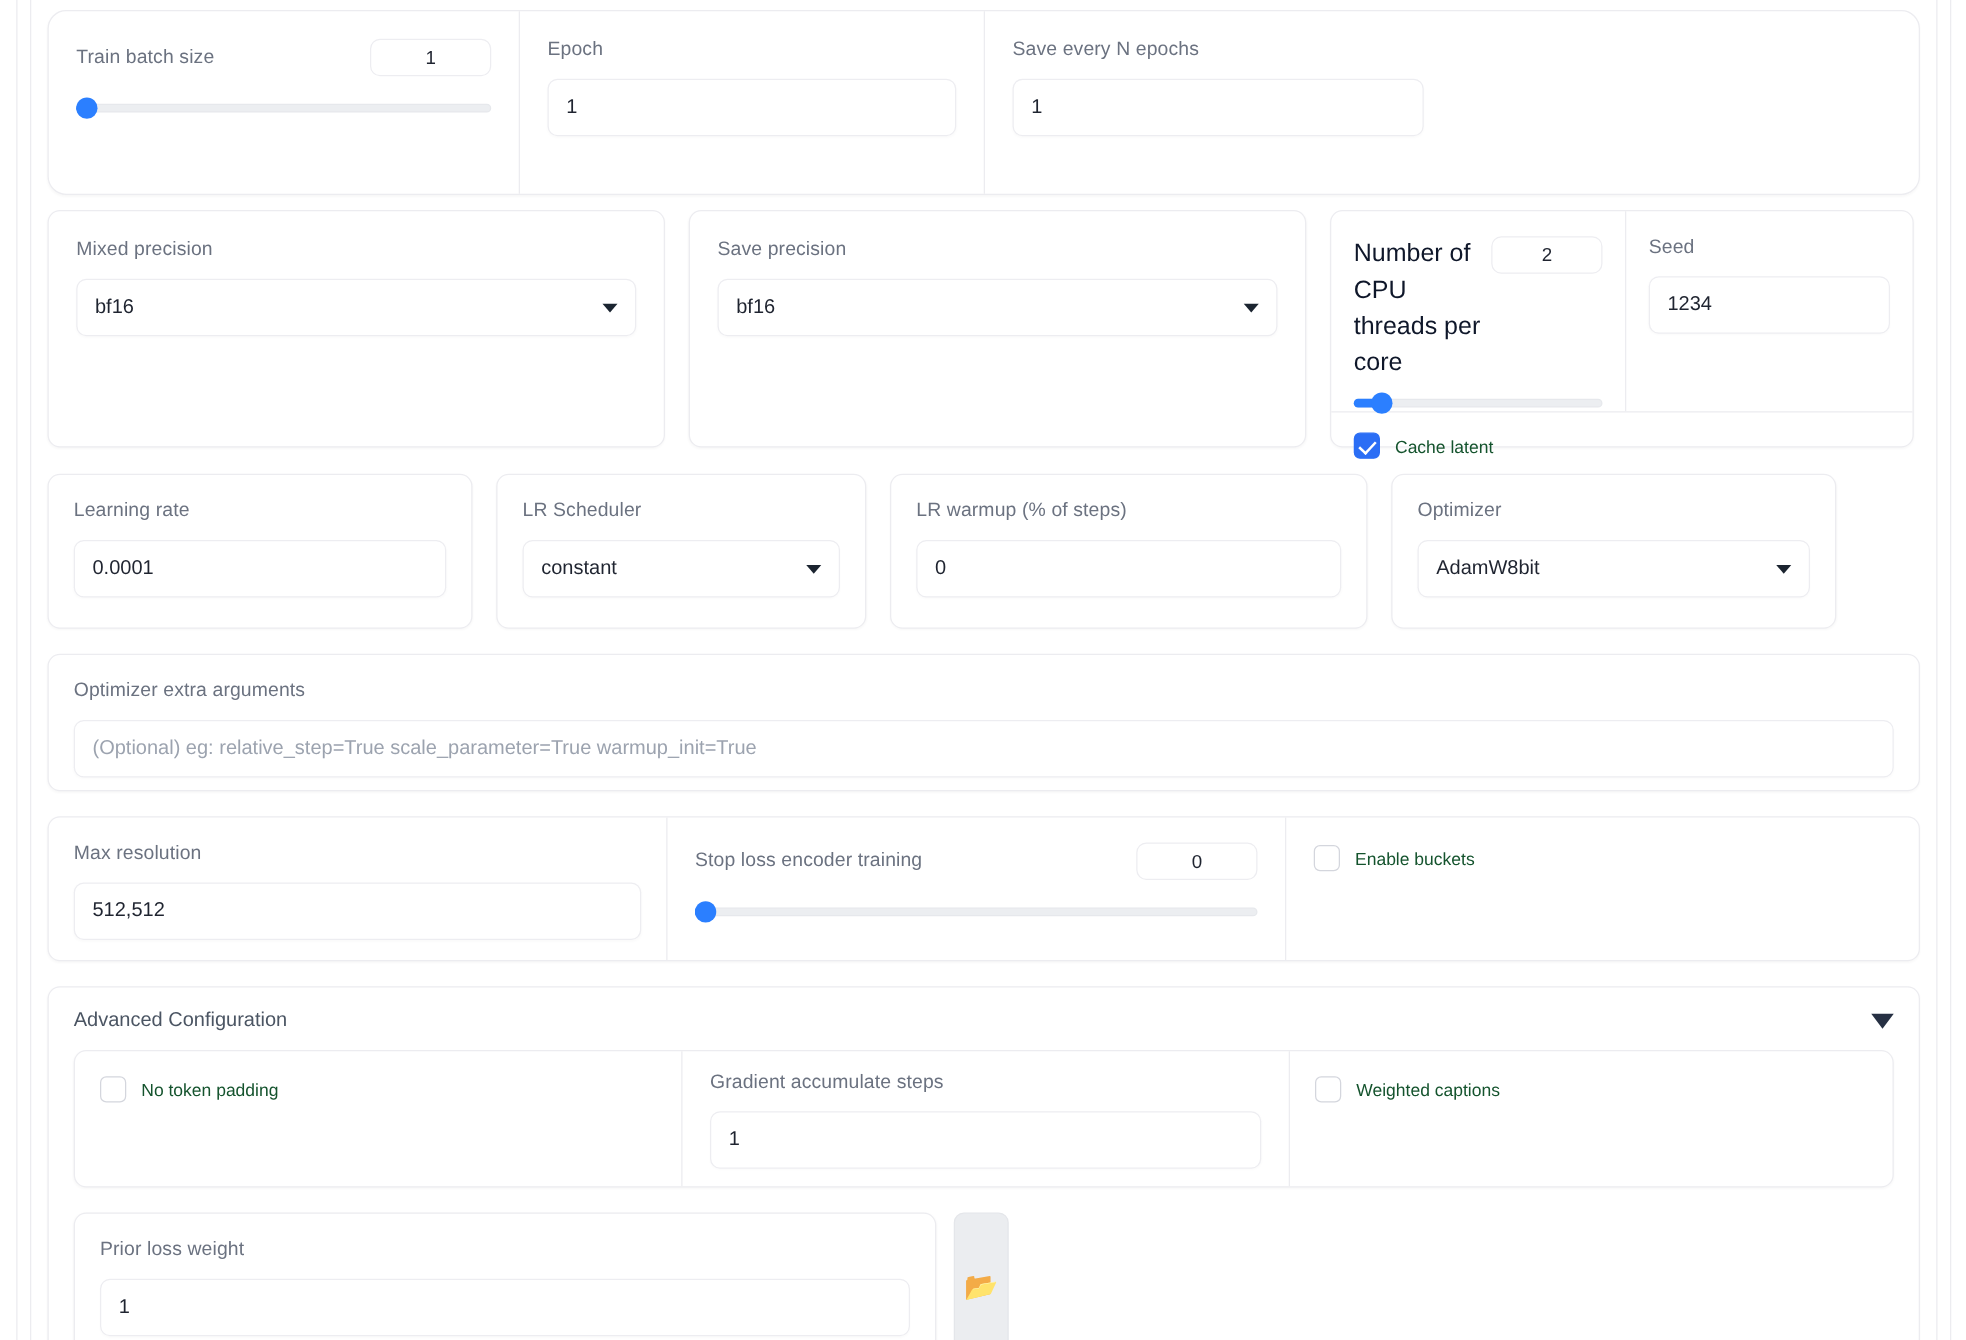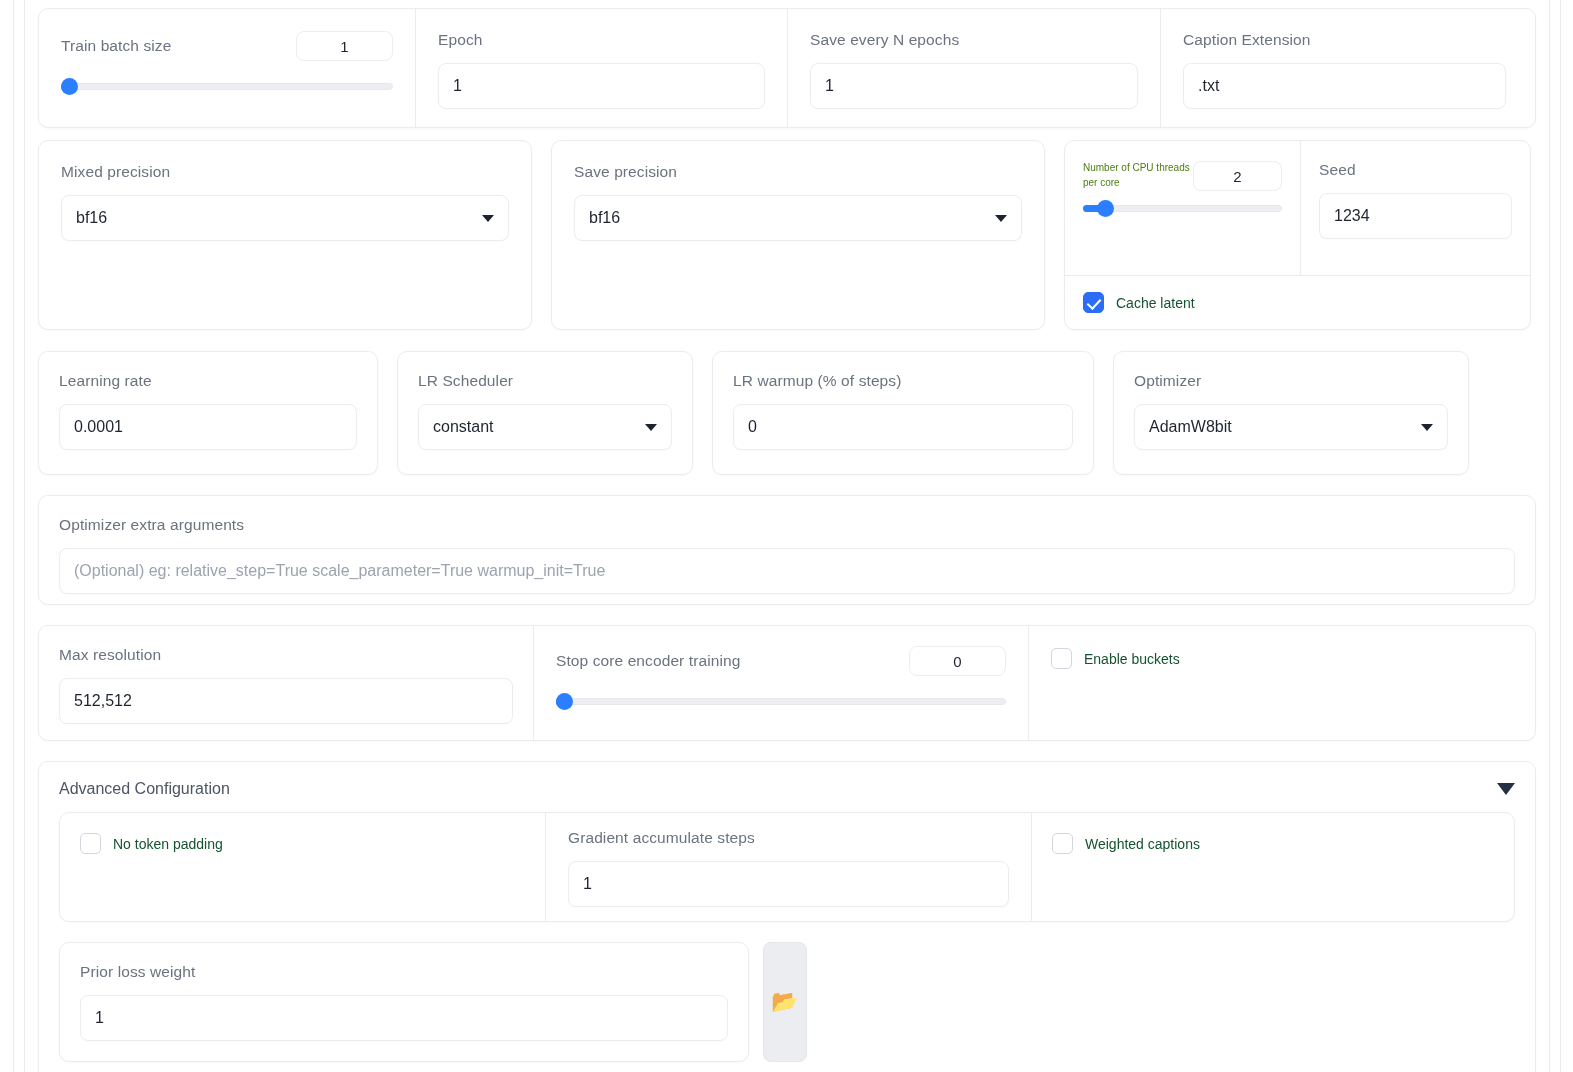--- a/index.html
+++ b/index.html
@@ -102,39 +102,39 @@
     content: "";
     position: absolute; left: 6px; top: 2.5px;
     width: 6px; height: 11px;
     border: solid #fff; border-width: 0 2.4px 2.4px 0;
     transform: rotate(43deg);
   }
   .cb-label { font-size: 14px; color: #14532d; white-space: nowrap; }
 
   
   
-  #row1 { display: flex; margin: 8px 13px 0 13px; height: 120px; }
+  #row1 { display: flex; margin: 8px 13px 0 13px; height: 148px; border-radius: 15px; }
   #row1 > div { border-right: 1px solid #ececf0; padding: 22px 22px 0 22px; }
   #row1 > div:last-child { border-right: none; }
   .c-batch   { width: 377px; }
   .c-epoch   { width: 372px; }
   .c-saveN   { width: 373px; }
   .c-capext  { width: 367px; }
   .batch-head { display: flex; align-items: center; justify-content: space-between; }
 
   
   #row2 { display: flex; gap: 19px; margin: 12px 13px 0 13px; }
   .p-mixed { width: 494px; height: 190px; padding: 22px; }
   .p-savep { width: 494px; height: 190px; padding: 22px; }
   .p-right { width: 467px; height: 190px; display: flex; flex-direction: column; }
   .p-right-top { display: flex; flex: 1; }
   .p-cpu { width: 236px; border-right: 1px solid #ececf0; padding: 20px 18px 0 18px; }
   .p-seed { flex: 1; padding: 20px 18px 0 18px; }
   .cpu-head { display: flex; align-items: flex-start; justify-content: space-between; }
-  .cpu-label-wrap { font-size: 10px; color: #4d7c0f; line-height: 1.45; }
+  .cpu-label-wrap { font-size: 20px; color: #0f172a; line-height: 1.45; }
   .p-right-bot { border-top: 1px solid #ececf0; padding: 16px 18px; }
 
   
   #row3 { display: flex; gap: 19px; margin: 21px 13px 0 13px; }
   .p-lr    { width: 340px; height: 124px; padding: 20px; }
   .p-lrs   { width: 296px; height: 124px; padding: 20px; }
   .p-warm  { width: 382px; height: 124px; padding: 20px; }
   .p-opt   { width: 356px; height: 124px; padding: 20px; }
 
   
@@ -213,24 +213,20 @@
       <div class="c-epoch">
         <span class="label">Epoch</span>
         <div class="field mt14">1</div>
       </div>
 
       <div class="c-saveN">
         <span class="label">Save every N epochs</span>
         <div class="field mt14">1</div>
       </div>
 
-      <div class="c-capext">
-        <span class="label">Caption Extension</span>
-        <div class="field mt14">.txt</div>
-      </div>
     </div>
 
     <div id="row2">
 
       <div class="panel p-mixed">
         <span class="label">Mixed precision</span>
         <div class="field select mt14">
           <span>bf16</span>
           <span class="caret"></span>
         </div>
@@ -309,21 +305,21 @@
 
     <div class="panel" id="row5">
 
       <div class="p-maxres">
         <span class="label">Max resolution</span>
         <div class="field mt14">512,512</div>
       </div>
 
       <div class="p-stoptxt">
         <div class="stop-head">
-          <span class="label">Stop core encoder training</span>
+          <span class="label">Stop loss encoder training</span>
           <div class="numbox">0</div>
         </div>
         <div class="slider mt18">
           <div class="track"></div>
           <div class="fill" style="width:1%"></div>
           <div class="thumb" style="left:0px"></div>
         </div>
       </div>
 
       <div class="p-buckets">

